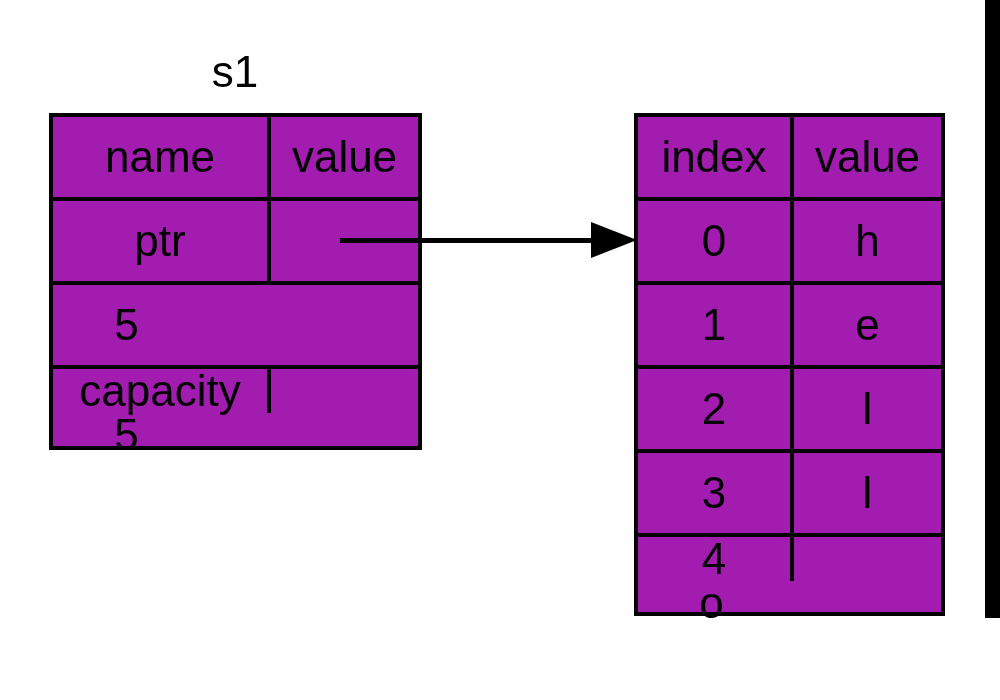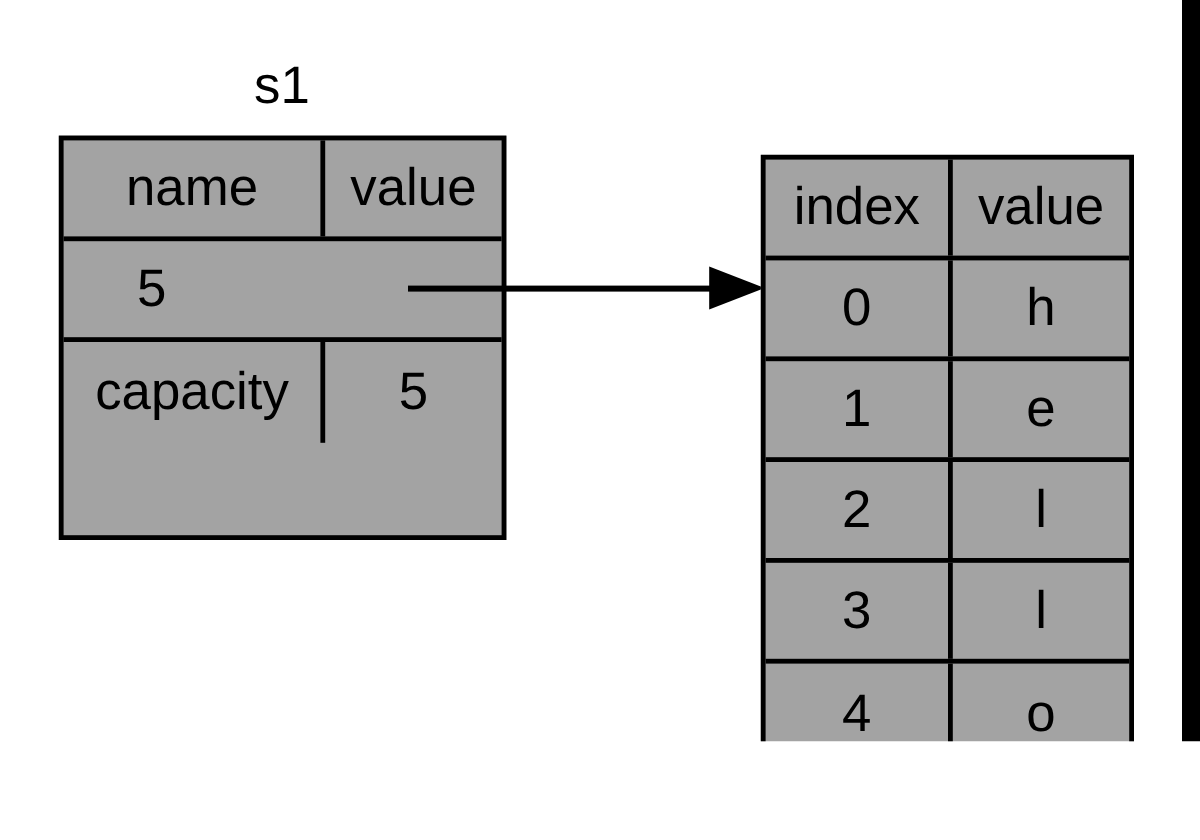--- a/index.html
+++ b/index.html
@@ -42,30 +42,31 @@
     font-size: 44px;
     line-height: 1;
     white-space: nowrap;
   }
 
   
   .mem-table {
     position: absolute;
     box-sizing: border-box;
     border: 4px solid #000000;
-    background: #a3a3a3;
+    background: #a21caf;
   }
   .mem-row {
     display: flex;
     box-sizing: border-box;
     border-bottom: 4px solid #000000;
     height: 84px;
   }
   .mem-row:last-child {
     border-bottom: none;
+    flex-direction: column;
   }
   .mem-cell {
     box-sizing: border-box;
     display: flex;
     align-items: center;
     justify-content: center;
     font-size: 44px;
     line-height: 1;
     white-space: nowrap;
     overflow: visible;
@@ -105,35 +106,39 @@
 
   <div class="table-title" style="left:145px; top:50px; width:180px;">s1</div>
 
   <div class="mem-table" id="struct-table" style="left:49px; top:113px; width:373px; height:337px;">
 
     <div class="mem-row">
       <div class="mem-cell col-left">name</div>
       <div class="mem-cell col-right">value</div>
     </div>
 
+    <div class="mem-row">
+      <div class="mem-cell col-left">ptr</div>
+      <div class="mem-cell col-right"></div>
+    </div>
 
     <div class="mem-row">
       <div class="mem-cell col-right">5</div>
     </div>
 
     <div class="mem-row">
       <div class="mem-cell col-left">capacity</div>
       <div class="mem-cell col-right">5</div>
     </div>
   </div>
 
   <div class="arrow-line" style="left:340px; top:238px; width:255px;"></div>
   <div class="arrow-head" style="left:591px; top:222px;"></div>
 
-  <div class="mem-table" id="buffer-table" style="left:634px; top:113px; width:311px; height:503px;margin-top:16px;">
+  <div class="mem-table" id="buffer-table" style="left:634px; top:113px; width:311px; height:503px;">
 
     <div class="mem-row">
       <div class="mem-cell col-left">index</div>
       <div class="mem-cell col-right">value</div>
     </div>
 
     <div class="mem-row">
       <div class="mem-cell col-left">0</div>
       <div class="mem-cell col-right">h</div>
     </div>

